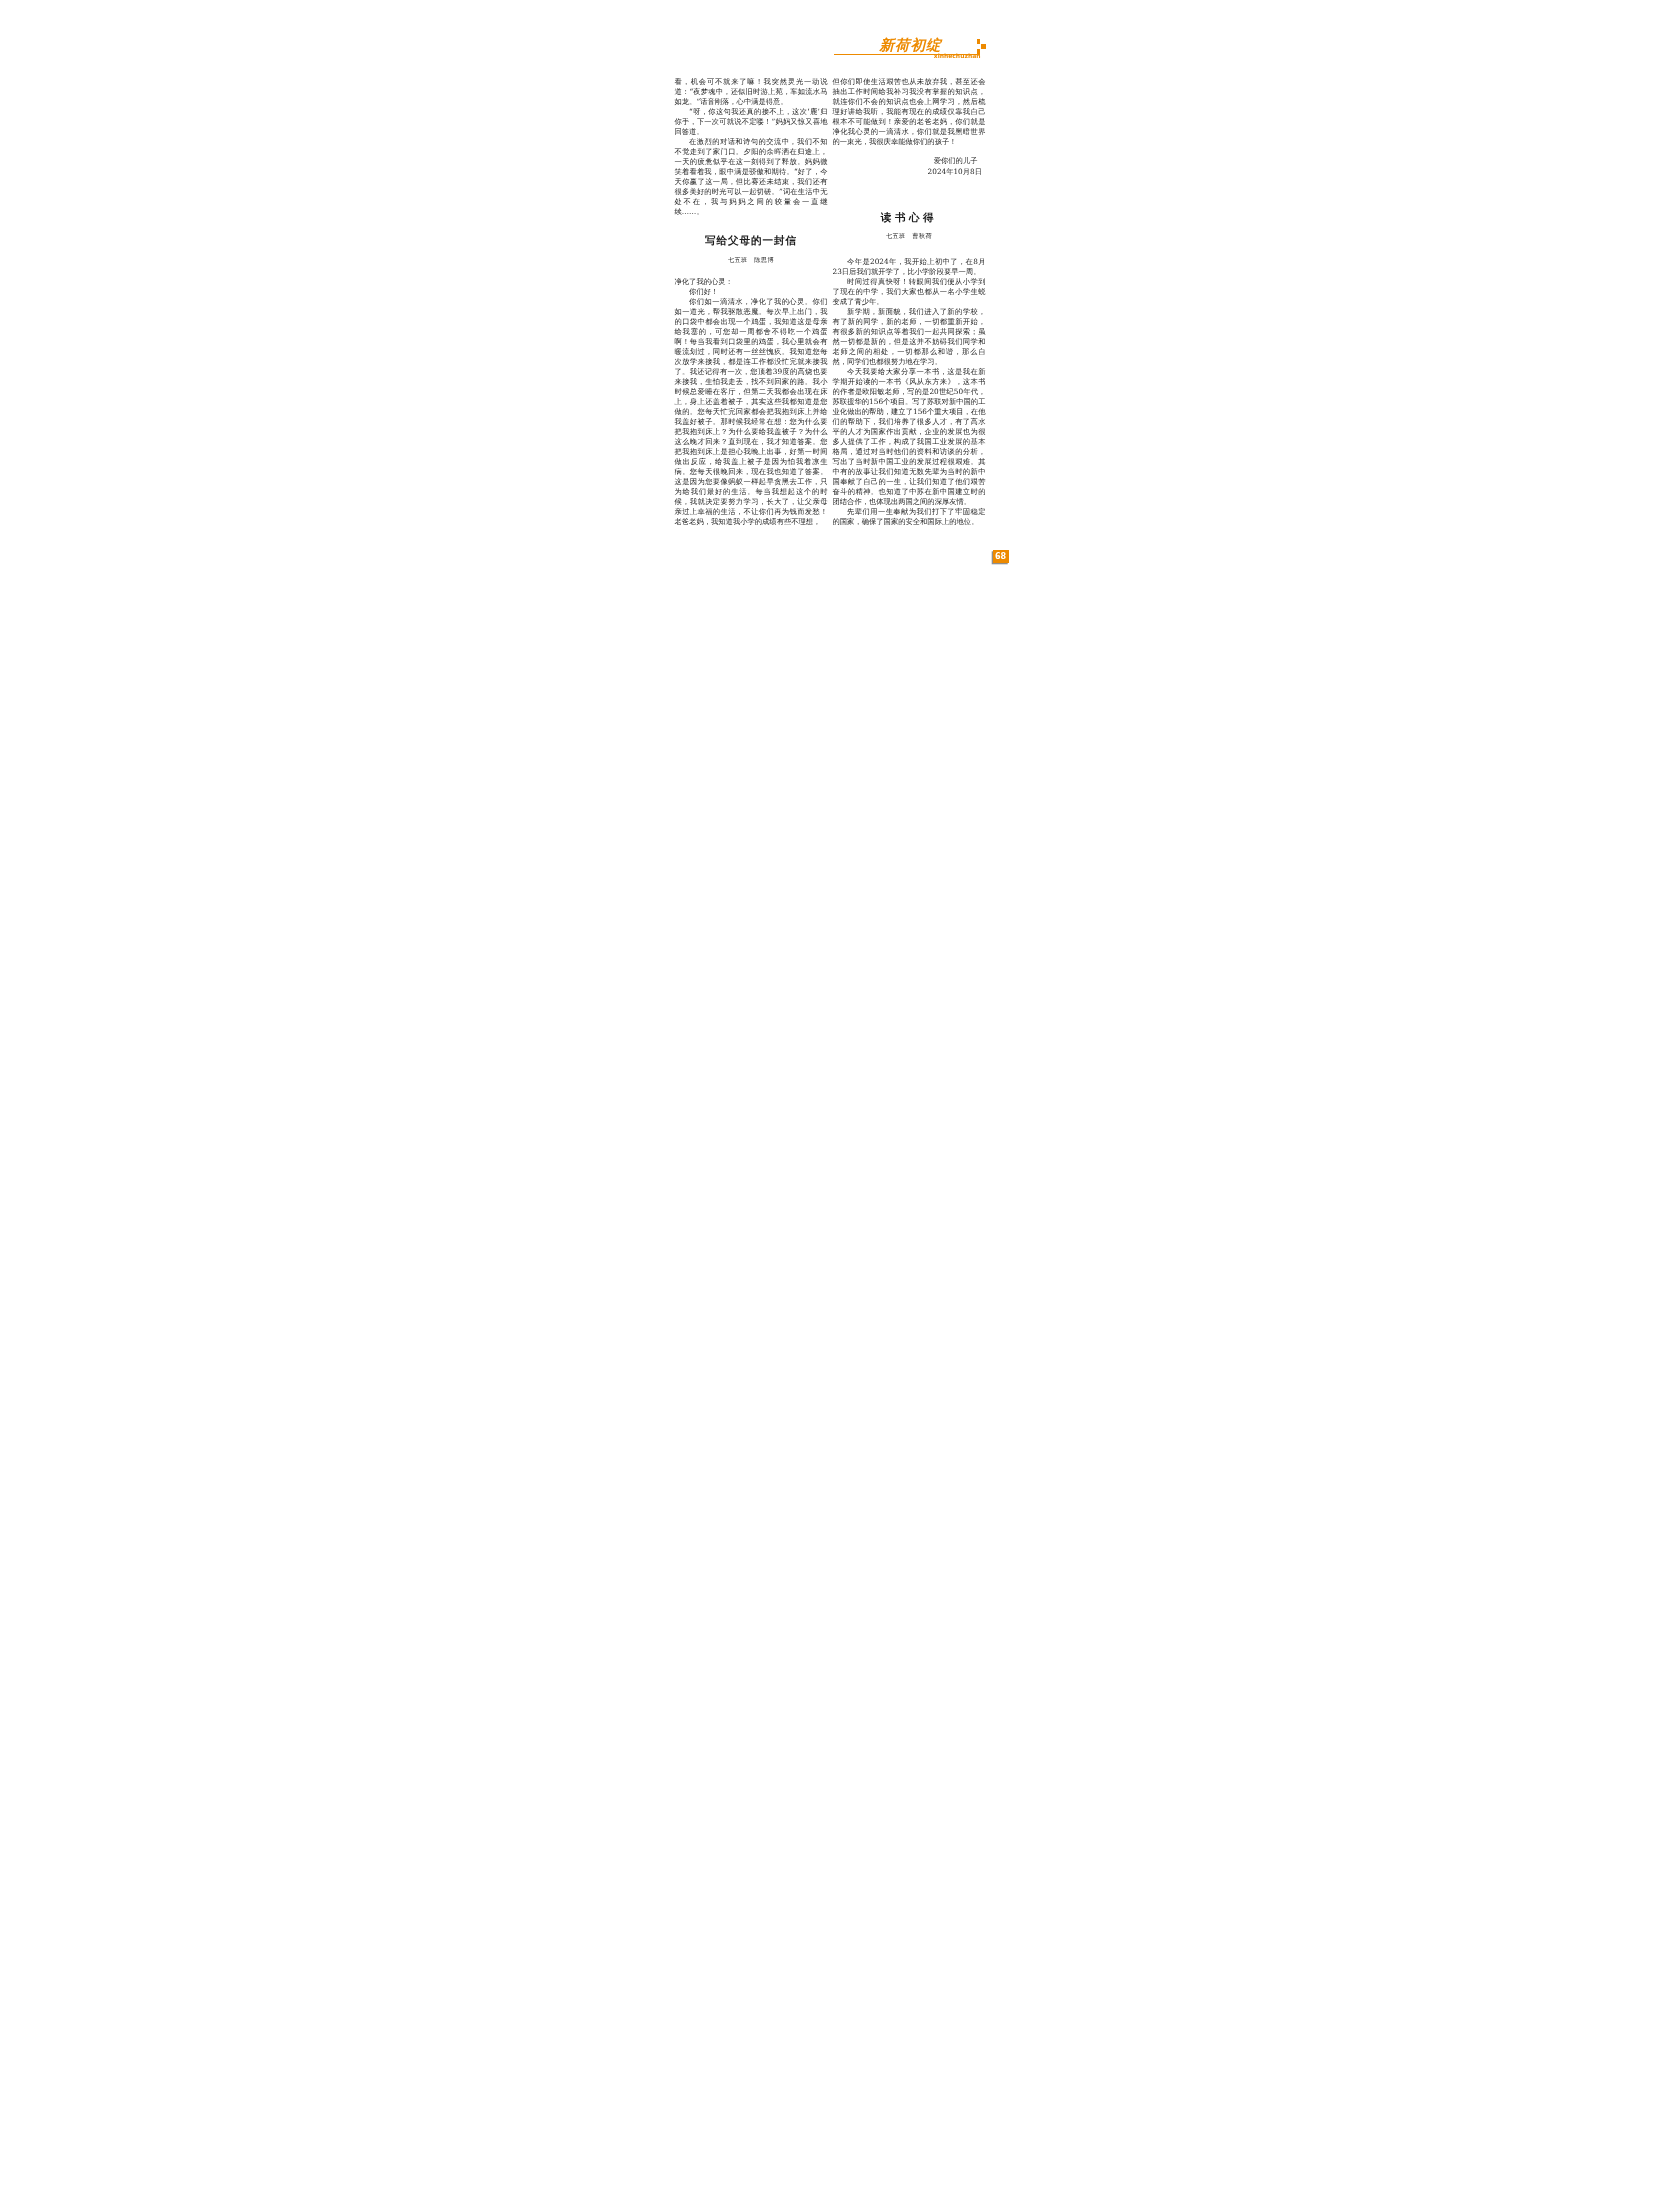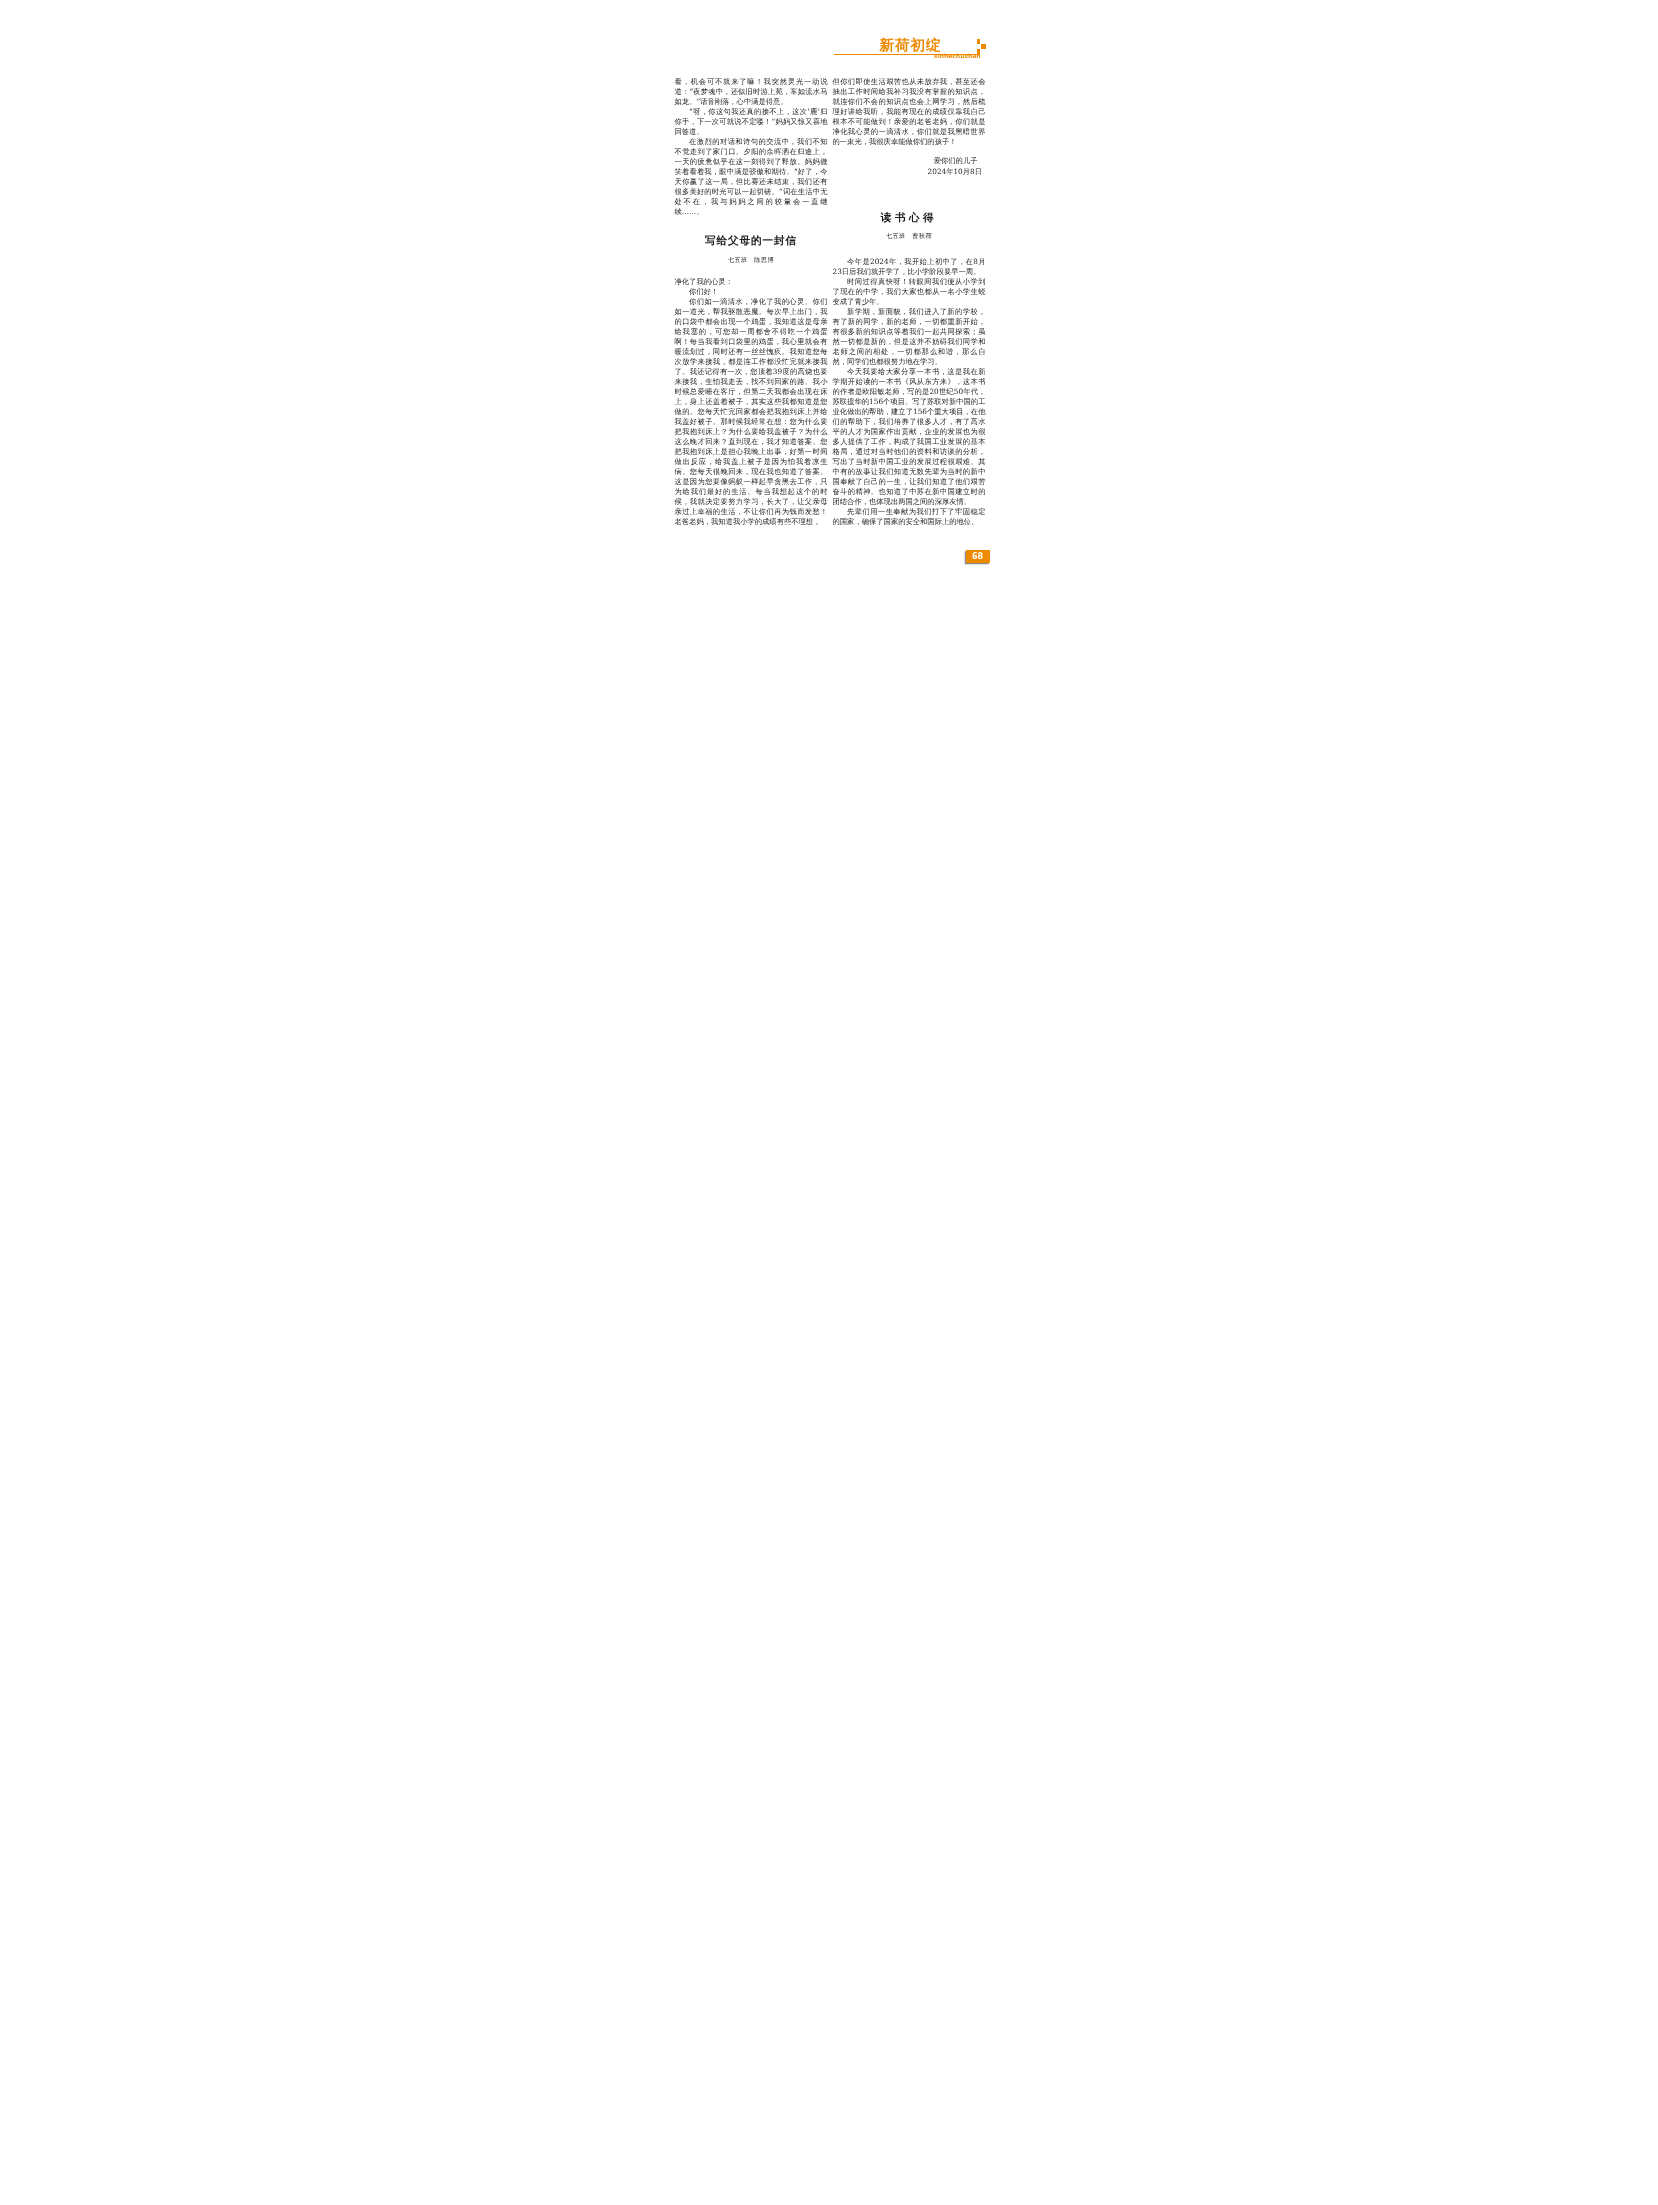--- a/index.html
+++ b/index.html
@@ -7,21 +7,21 @@
   .page {
     position:relative; width:415px; height:587px; margin:0 auto;
     background:#fff; overflow:hidden;
     font-family:"DejaVu Serif","Liberation Serif",serif; color:var(--ink);
   }
 
   
   .brand {
     position:absolute; top:36px; right:95px;
     font-size:14.6px; font-weight:bold; color:var(--accent);
-    letter-spacing:0.9px; white-space:nowrap;
+    letter-spacing:0.9px; white-space:nowrap;font-style:italic;
   }
   .romanized {
     position:absolute; top:52px; right:56px;
     font-size:6px; font-weight:bold; color:var(--accent);
     font-family:"DejaVu Sans","Liberation Sans",sans-serif; white-space:nowrap;
   }
   .header-line {
     position:absolute; top:54px; left:212px; width:146px; height:1.3px;
     background:var(--accent);
   }
@@ -53,21 +53,21 @@
 
   .sig  { text-align:left; text-align-last:right; text-indent:0 !important;
           padding-right:8px; margin-top:8.8px !important; }
   .date { text-align:right; text-align-last:right; text-indent:0 !important;
           padding-right:3.5px;  margin-top:1.3px !important; }
 
   .para-gap-top { margin-top:16.3px; }
 
   
   .pagenum {
-    position:absolute; left:344px; top:550px; width:24px; height:13.2px;
+    position:absolute; left:371px; top:550px; width:16px; height:13.2px;
     background:var(--accent); color:#fff; text-align:center; line-height:13.2px;
     font-size:8px; font-weight:bold;
     font-family:"DejaVu Sans","Liberation Sans",sans-serif;
     box-shadow:-1.3px 1.3px 0 var(--shadow);
   }
 </style>
 </head>
 <body>
 
 <div class="page">

